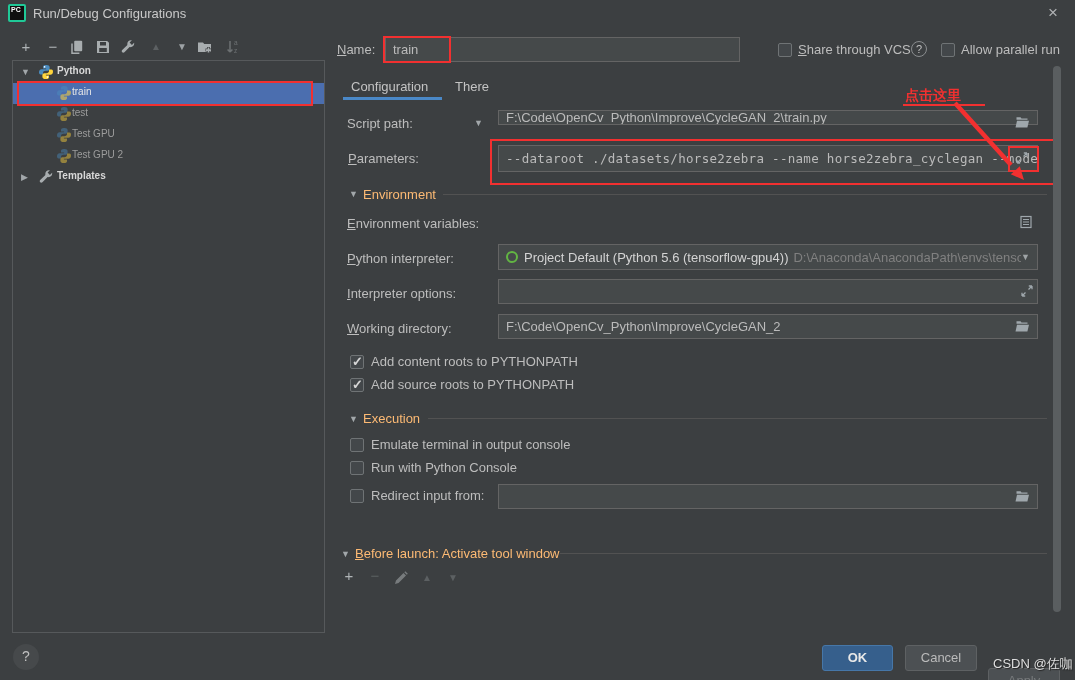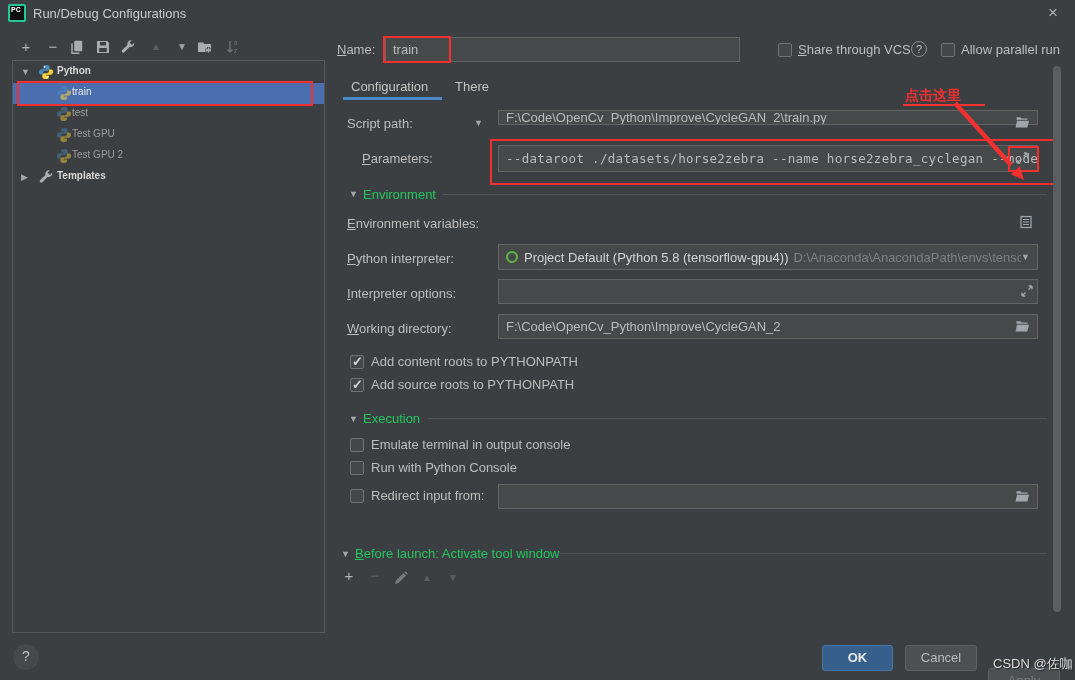--- a/index.html
+++ b/index.html
@@ -24,21 +24,21 @@
   .cb {
     position:absolute; width:14px; height:14px; background:#43474A;
     border:1px solid #6F7375; border-radius:2px;
   }
   .cb.checked::after {
     content:"✓"; position:absolute; left:1px; top:-2px;
     color:#D6D6D6; font-size:13px; font-weight:bold;
   }
   .tri { position:absolute; color:#A2A7AA; font-size:9px; line-height:9px; }
   .sec-line { position:absolute; height:1px; background:#525252; }
-  .sec-title { position:absolute; color:#22c55e; font-size:13px; white-space:nowrap; }
+  .sec-title { position:absolute; color:#fdba74; font-size:13px; white-space:nowrap; }
   .tool-glyph { position:absolute; width:18px; height:18px; text-align:center; line-height:17px;
     font-size:15px; color:#AFB4B6; cursor:default; }
   .tool-glyph.disabled { color:#5C6062; }
   .tool-glyph.small { font-size:10px; line-height:18px; }
   .icon16 { position:absolute; width:16px; height:16px; }
   .icon16 svg { display:block; width:16px; height:16px; }
   .tree-row { position:absolute; left:13px; width:311px; height:21px; }
   .tree-label { position:absolute; top:3px; font-size:10px; white-space:nowrap; }
   .group-label { color:#D8D8D8; font-weight:bold; }
   .item-label { color:#9C9C9C; }
@@ -193,21 +193,21 @@
 
   <div class="lbl" style="left:347px;top:116px">Script path:</div>
   <span class="tri" style="left:474px;top:119px">▼</span>
   <div class="field" style="left:498px;top:110px;width:540px;height:15px">F:\Code\OpenCv_Python\Improve\CycleGAN_2\train.py</div>
   <div class="icon16" style="left:1014px;top:114px">
     <svg viewBox="0 0 16 16">
         <path fill="#9FA7AC" d="M1.5 13.5 3 6.8h12l-1.6 6.7zM2.5 5.8V3.2h4l1 1.4h6v1.2z"></path>
       </svg>
   </div>
 
-  <div class="lbl mn" style="left:362px;top:151px">Parameters:</div>
+  <div class="lbl mn" style="left:348px;top:151px">Parameters:</div>
   <div class="field mono" style="left:498px;top:145px;width:540px;height:27px">--dataroot ./datasets/horse2zebra --name horse2zebra_cyclegan --model cycle_gan</div>
   <div class="icon16" style="left:1014px;top:150px">
     <svg viewBox="0 0 16 16" stroke="#9FA7AC" stroke-width="1.3" fill="none">
         <path d="M6.5 9.5 3 13m0 0v-3.2M3 13h3.2M9.5 6.5 13 3m0 0h-3.2M13 3v3.2"></path>
       </svg>
   </div>
   <div class="redbox" style="left:1008px;top:146px;width:31px;height:26px"></div>
   <div class="redbox" style="left:490px;top:139px;width:565px;height:46px"></div>
 
   <div class="annot-text" style="left:905px;top:87px">点击这里</div>
@@ -225,21 +225,21 @@
   <div class="icon16" style="left:1018px;top:214px">
     <svg viewBox="0 0 16 16">
         <rect x="3" y="2.5" width="10" height="11" fill="none" stroke="#9FA7AC" stroke-width="1.2"></rect>
         <path stroke="#9FA7AC" stroke-width="1.2" d="M5 5.5h6M5 8h6M5 10.5h6"></path>
       </svg>
   </div>
 
   <div class="lbl mn" style="left:347px;top:251px">Python interpreter:</div>
   <div class="field" style="left:498px;top:244px;width:540px;height:26px">
     <span class="ring"></span>
-    <span style="color:#D4D4D4;flex:0 0 auto">Project Default (Python 5.8 (tensorflow-gpu4))</span>
+    <span style="color:#D4D4D4;flex:0 0 auto">Project Default (Python 5.6 (tensorflow-gpu4))</span>
     <span class="interp-path">D:\Anaconda\AnacondaPath\envs\tensorf</span>
     <span class="combo-arrow">▼</span>
   </div>
 
   <div class="lbl mn" style="left:347px;top:286px">Interpreter options:</div>
   <div class="field" style="left:498px;top:279px;width:540px;height:25px"></div>
   <div class="icon16" style="left:1019px;top:283px">
     <svg viewBox="0 0 16 16" stroke="#9FA7AC" stroke-width="1.3" fill="none">
         <path d="M6.5 9.5 3 13m0 0v-3.2M3 13h3.2M9.5 6.5 13 3m0 0h-3.2M13 3v3.2"></path>
       </svg>

